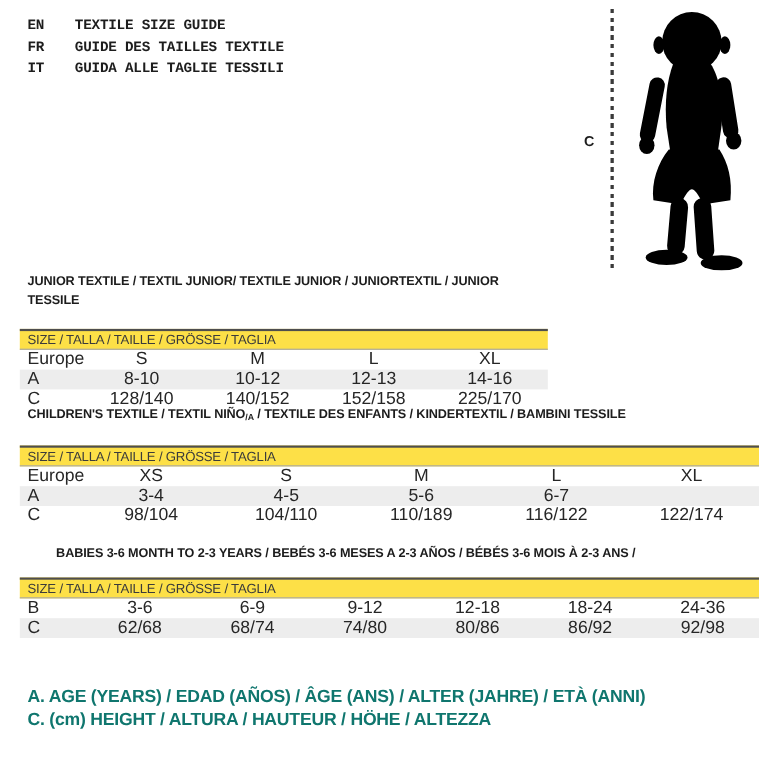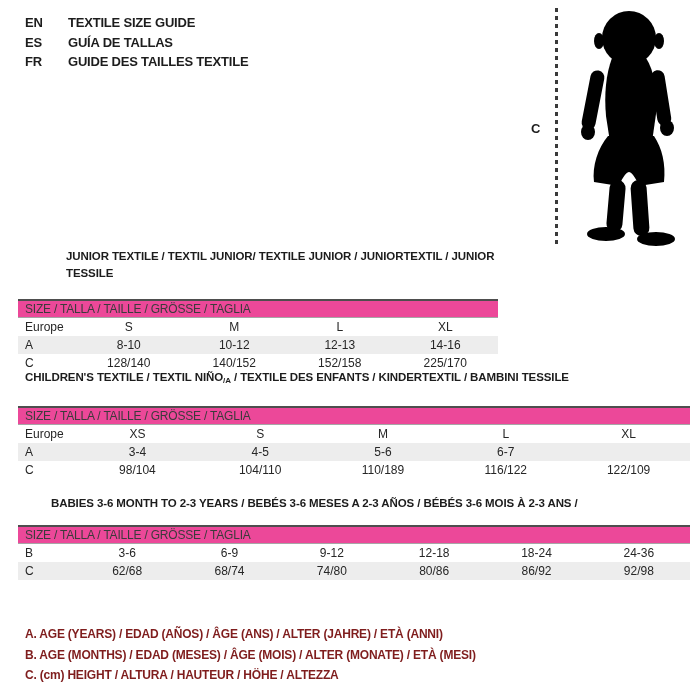--- a/index.html
+++ b/index.html
@@ -2,64 +2,64 @@
 <html><head>
 <meta charset="utf-8">
 <style>
   html,body{margin:0;padding:0;}
   body{
     width:700px;height:700px;position:relative;background:#ffffff;
     font-family:"Liberation Sans", sans-serif;color:#262626;overflow:hidden;
     -webkit-font-smoothing:antialiased;
   }
   
-  .langs{position:absolute;left:25px;top:13px;}
+  .langs{position:absolute;left:25px;top:13px;font-family:Liberation Mono, monospace;}
   .lang-row{display:flex;line-height:19.6px;font-size:13px;font-weight:700;letter-spacing:-0.2px;color:#1d1d1d;}
   .lang-code{width:43px;}
   
   .figure{position:absolute;left:520px;top:0;width:180px;height:256px;}
   .measure-label{position:absolute;left:11px;top:121px;font-size:13px;font-weight:700;color:#1d1d1d;}
   .dash-line{position:absolute;left:35px;top:8px;width:3px;height:238px;
     background:repeating-linear-gradient(to bottom,#3a3a3a 0 4px,transparent 4px 8px);}
   .baby{position:absolute;left:48px;top:8px;}
   
   .table-section{position:absolute;left:18px;}
   .t0{top:248px;width:480px;--cols:4;}
   .t1{top:369px;width:672px;--cols:5;}
   .t2{top:495px;width:672px;--cols:6;}
   .sec-title{font-size:11.5px;font-weight:700;letter-spacing:-0.1px;color:#1c1c1c;line-height:17px;padding-left:7px;}
   .sec-title .subscr{font-size:8px;vertical-align:-2px;}
-  .t0 .titles{margin-bottom:17px;margin-left:41px;}
+  .t0 .titles{margin-bottom:17px;}
   .t1 .titles{margin-bottom:17px;}
   .t2 .titles{margin-bottom:13px;margin-left:26px;}
-  .size-bar{height:16px;line-height:16px;background:#ec4899;border-top:2px solid #4e4e4e;border-bottom:1px solid #a6a6a6;
+  .size-bar{height:16px;line-height:16px;background:#fde047;border-top:2px solid #4e4e4e;border-bottom:1px solid #a6a6a6;
     font-size:12px;color:#3b3b3b;padding-left:7px;letter-spacing:-0.2px;}
-  .rows > .trow{display:grid;grid-template-columns:58px repeat(var(--cols),1fr);height:18px;line-height:18px;font-size:12px;}
+  .rows > .trow{display:grid;grid-template-columns:58px repeat(var(--cols),1fr);height:18px;line-height:18px;font-size:16px;}
   .rows > .trow:nth-child(2){background:#ededed;}
   .trow .rlabel{padding-left:7px;text-align:left;color:#262626;}
   .trow .cell{text-align:center;color:#262626;}
   
   .footnotes{position:absolute;left:25px;top:624px;}
-  .footnote{font-size:12px;font-weight:700;letter-spacing:-0.2px;line-height:20.5px;color:#7f1d1d;}
+  .footnote{font-size:16px;font-weight:700;letter-spacing:-0.2px;line-height:20.5px;color:#0f766e;}
 </style>
 </head>
 <body>
 
 <div class="langs">
     <div class="lang-row">
       <span class="lang-code">EN</span>
       <span class="lang-label">TEXTILE SIZE GUIDE</span>
     </div>
     <div class="lang-row">
-      <span class="lang-code">ES</span>
-      <span class="lang-label">GUÍA DE TALLAS</span>
+      <span class="lang-code">FR</span>
+      <span class="lang-label">GUIDE DES TAILLES TEXTILE</span>
     </div>
     <div class="lang-row">
-      <span class="lang-code">FR</span>
-      <span class="lang-label">GUIDE DES TAILLES TEXTILE</span>
+      <span class="lang-code">IT</span>
+      <span class="lang-label">GUIDA ALLE TAGLIE TESSILI</span>
     </div>
   </div>
 
 <div class="figure">
   <span class="measure-label">C</span>
   <div class="dash-line"></div>
   <svg class="baby" width="120" height="238" viewBox="0 0 120 238" aria-hidden="true">
     <g fill="#000000">
       <circle cx="61" cy="30" r="27"></circle>
       <ellipse cx="31" cy="33" rx="5" ry="8"></ellipse>
@@ -128,21 +128,21 @@
           <span class="cell">4-5</span>
           <span class="cell">5-6</span>
           <span class="cell">6-7</span>
         </div>
         <div class="trow">
           <span class="rlabel">C</span>
           <span class="cell">98/104</span>
           <span class="cell">104/110</span>
           <span class="cell">110/189</span>
           <span class="cell">116/122</span>
-          <span class="cell">122/109</span>
+          <span class="cell">122/174</span>
         </div>
       </div>
     </section>
     <section class="table-section t2">
       <div class="titles">
         <div class="sec-title"><span>BABIES 3-6 MONTH TO 2-3 YEARS / BEBÉS 3-6 MESES A 2-3 AÑOS / BÉBÉS 3-6 MOIS À 2-3 ANS /</span></div>
       </div>
       <div class="size-bar">SIZE / TALLA / TAILLE / GRÖSSE / TAGLIA</div>
       <div class="rows">
         <div class="trow">
@@ -162,15 +162,14 @@
           <span class="cell">80/86</span>
           <span class="cell">86/92</span>
           <span class="cell">92/98</span>
         </div>
       </div>
     </section>
   </div>
 
 <div class="footnotes">
     <div class="footnote">A. AGE (YEARS) / EDAD (AÑOS) / ÂGE (ANS) / ALTER (JAHRE) / ETÀ (ANNI)</div>
-    <div class="footnote">B. AGE (MONTHS) / EDAD (MESES) / ÂGE (MOIS) / ALTER (MONATE) / ETÀ (MESI)</div>
     <div class="footnote">C. (cm) HEIGHT / ALTURA / HAUTEUR / HÖHE / ALTEZZA</div>
   </div>
 
 </body></html>

